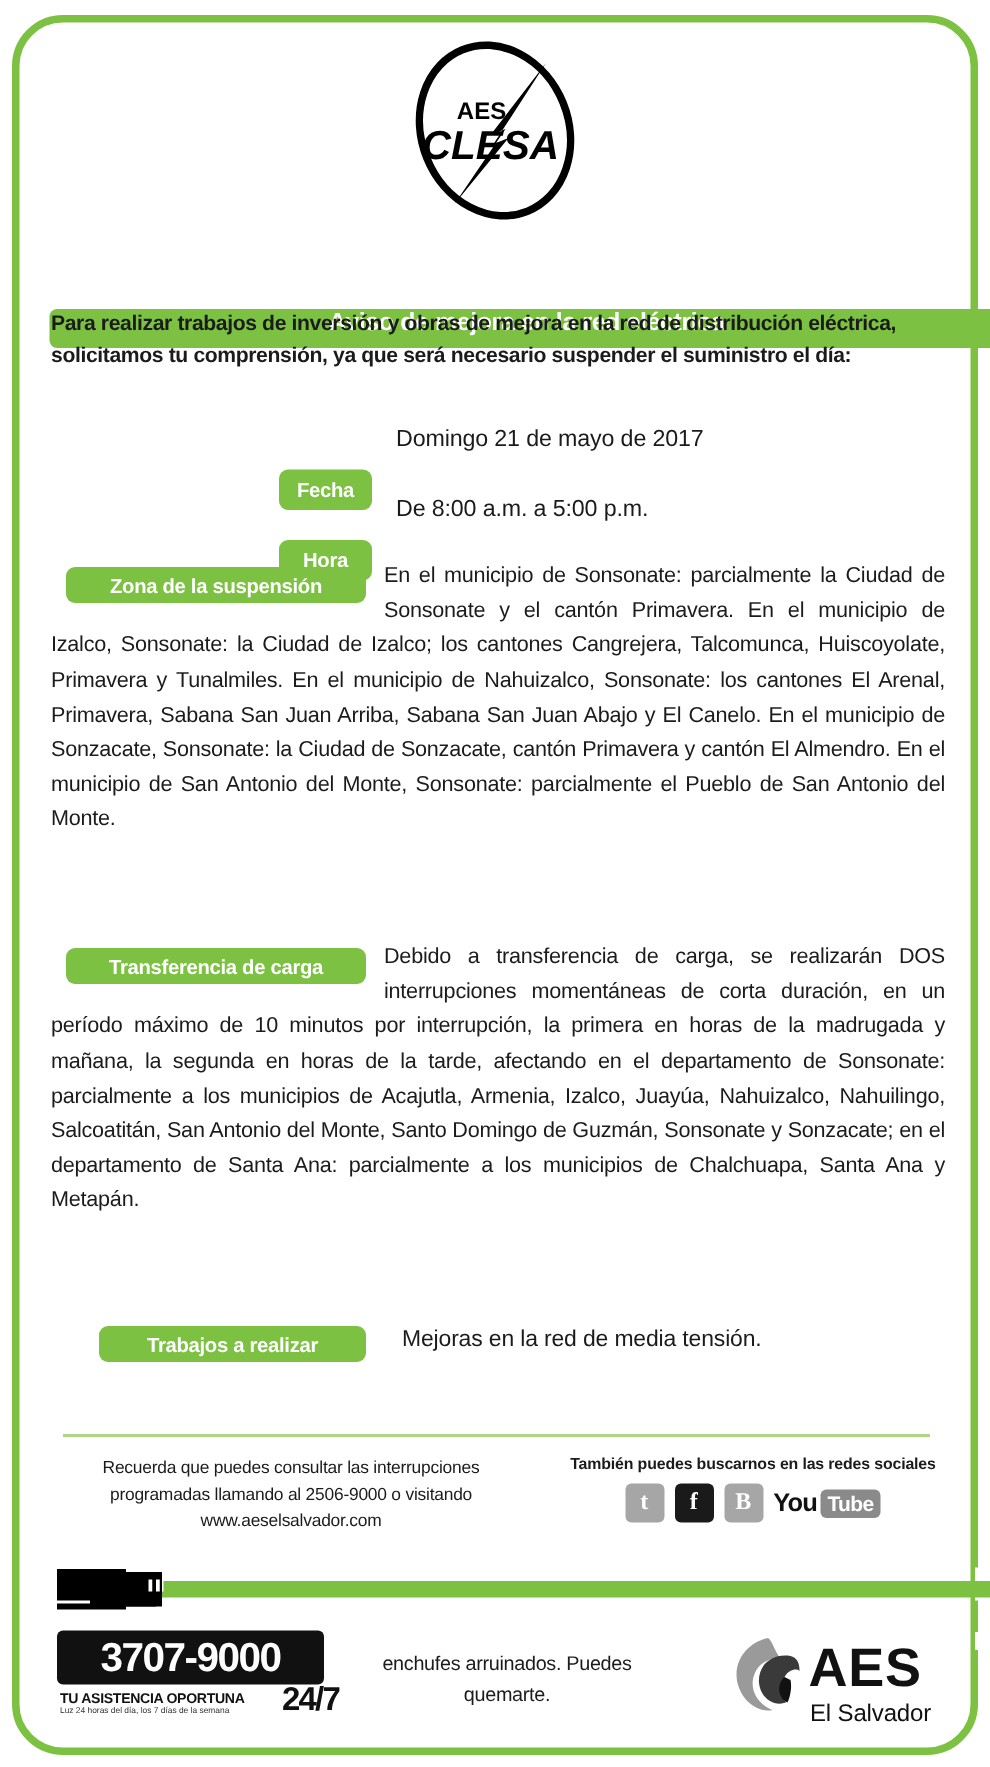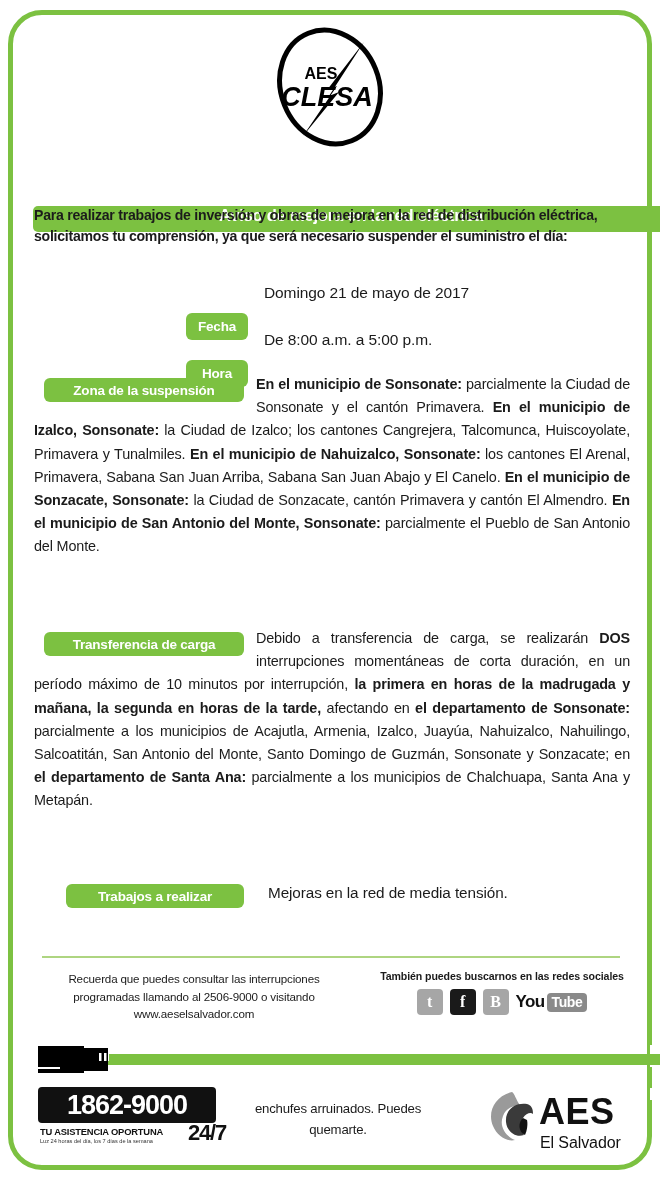--- a/index.html
+++ b/index.html
@@ -236,21 +236,21 @@
     font-size: 36px; font-weight: bold; color: #111;
     letter-spacing: 0.5px; line-height: 1;
     font-family: "Liberation Sans", sans-serif;
   }
   .aes-sv .sub {
     position: absolute; left: 53px; top: 46px;
     font-size: 16px; color: #111; letter-spacing: -0.1px;
     font-family: "Liberation Sans", sans-serif;
     text-align: right;
   }
-  b, strong { font-weight: bold; }
+  b, strong { font-weight: normal; }
 </style>
 </head>
 <body>
 
 <div class="poster">
   <div class="frame"></div>
   <div class="frame-notch"></div>
   <div class="frame-notch2"></div>
 
   <div class="logo-wrap">
@@ -330,21 +330,21 @@
       <rect x="82" y="12" width="22" height="23" fill="#000"></rect>
       <rect x="100" y="16" width="3" height="9" fill="#fff"></rect>
       <rect x="106" y="16" width="3" height="9" fill="#fff"></rect>
       <rect x="84" y="12" width="24" height="23" fill="#000"></rect>
       <rect x="99" y="17" width="2.5" height="8" fill="#ffffff"></rect>
       <rect x="104" y="17" width="2.5" height="8" fill="#ffffff"></rect>
     </svg>
   </div>
 
   <div class="phone-box">
-    <span class="num">1862-9000</span>
+    <span class="num">3707-9000</span>
   </div>
   <div class="phone-sub">
     <div class="l1">TU ASISTENCIA OPORTUNA</div>
     <div class="l2">Luz 24 horas del día, los 7 días de la semana</div>
   </div>
   <div class="phone-247">24/7</div>
 
   <div class="caution">
     <div>enchufes arruinados. Puedes</div>
     <div>quemarte.</div>

